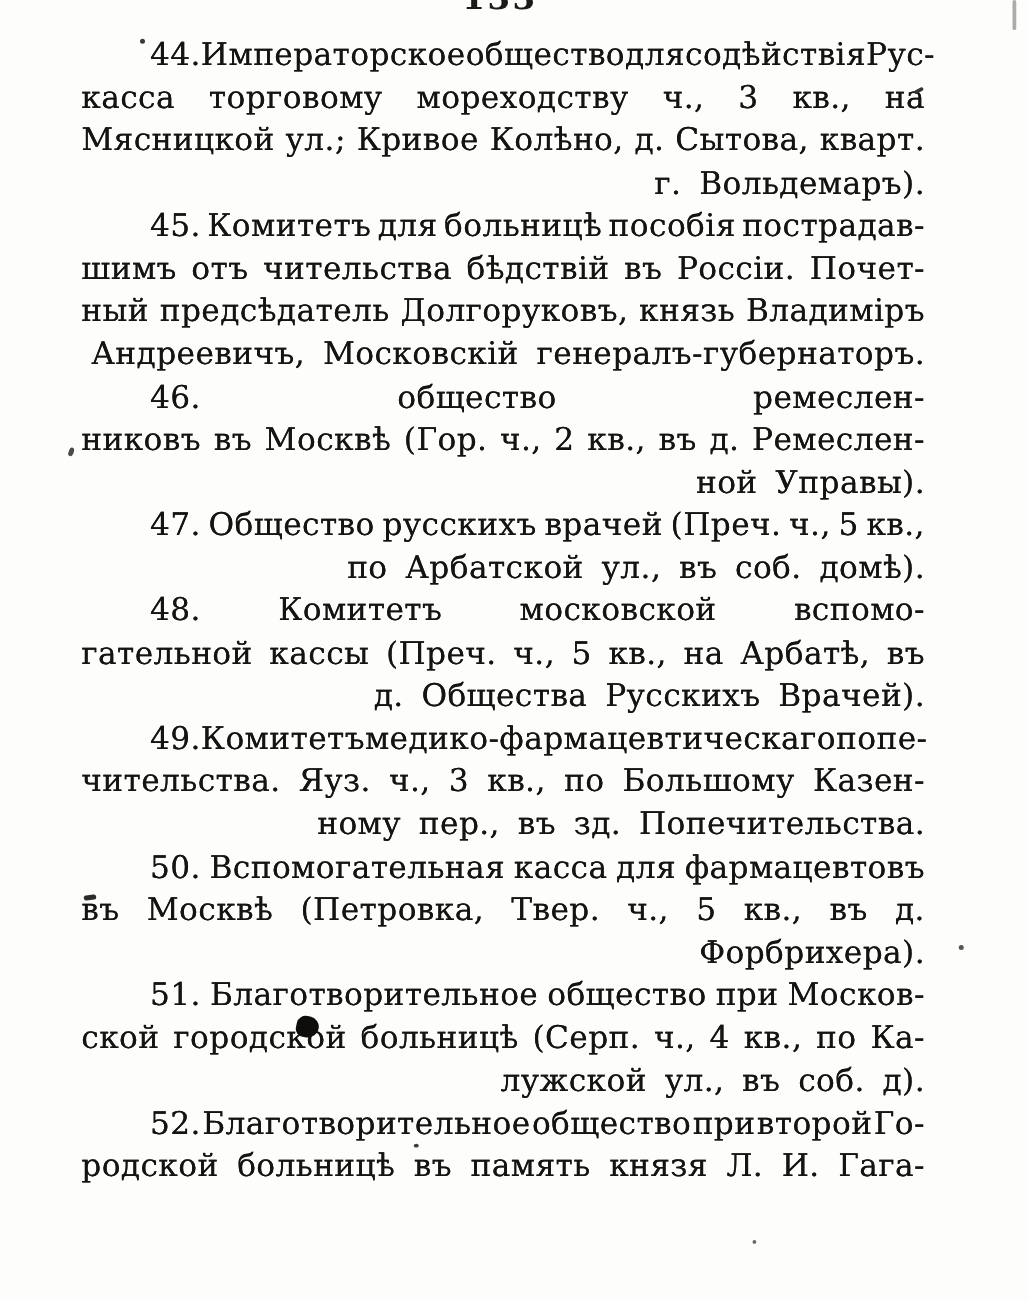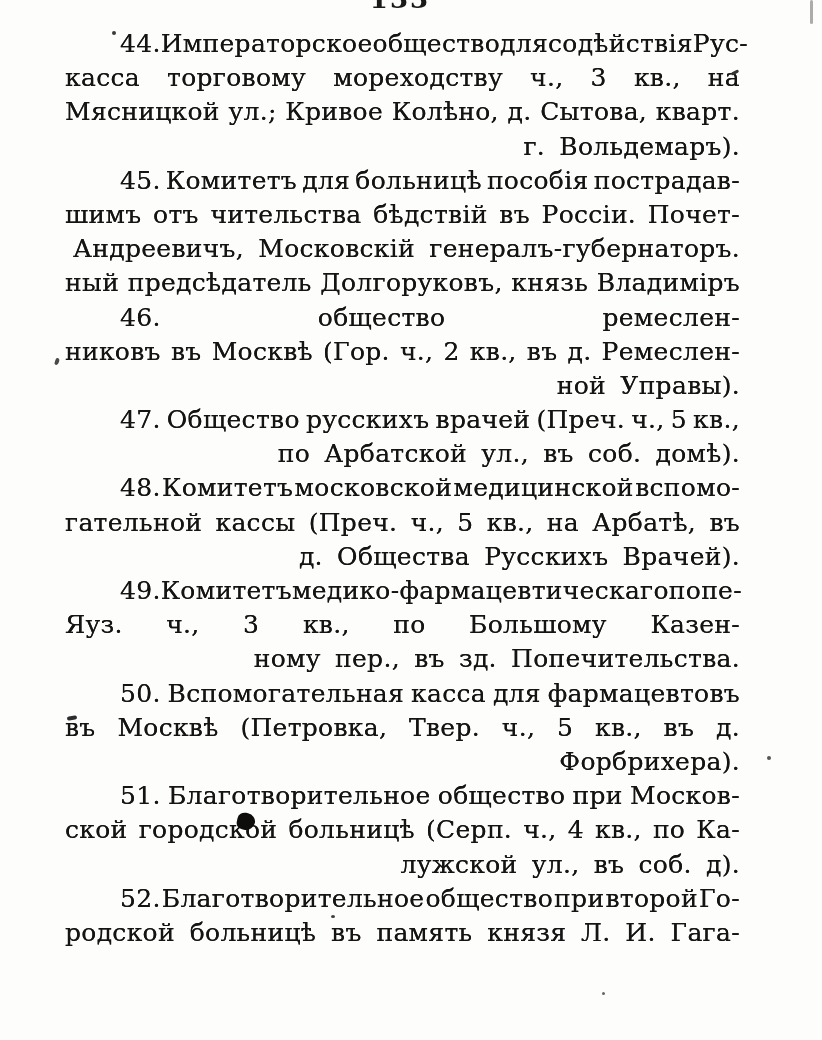--- a/index.html
+++ b/index.html
@@ -68,40 +68,40 @@
   <div class="text-block" id="text-block">
       <div class="entry">
         <div class="line indent"><span>44.</span><span>Императорское</span><span>общество</span><span>для</span><span>содѣйствія</span><span>Рус-</span></div>
         <div class="line"><span>касса</span><span>торговому</span><span>мореходству</span><span>ч.,</span><span>3</span><span>кв.,</span><span>на</span></div>
         <div class="line"><span>Мясницкой</span><span>ул.;</span><span>Кривое</span><span>Колѣно,</span><span>д.</span><span>Сытова,</span><span>кварт.</span></div>
         <div class="line last">г. Вольдемаръ).</div>
       </div>
       <div class="entry">
         <div class="line indent"><span>45.</span><span>Комитетъ</span><span>для</span><span>больницѣ</span><span>пособія</span><span>пострадав-</span></div>
         <div class="line"><span>шимъ</span><span>отъ</span><span>чительства</span><span>бѣдствій</span><span>въ</span><span>Россіи.</span><span>Почет-</span></div>
+        <div class="line"><span>ный</span><span>предсѣдатель</span><span>Долгоруковъ,</span><span>князь</span><span>Владиміръ</span></div>
         <div class="line last">Андреевичъ, Московскій генералъ-губернаторъ.</div>
-        <div class="line"><span>ный</span><span>предсѣдатель</span><span>Долгоруковъ,</span><span>князь</span><span>Владиміръ</span></div>
       </div>
       <div class="entry">
         <div class="line indent"><span>46.</span><span>общество</span><span>ремеслен-</span></div>
         <div class="line"><span>никовъ</span><span>въ</span><span>Москвѣ</span><span>(Гор.</span><span>ч.,</span><span>2</span><span>кв.,</span><span>въ</span><span>д.</span><span>Ремеслен-</span></div>
         <div class="line last">ной Управы).</div>
       </div>
       <div class="entry">
         <div class="line indent"><span>47.</span><span>Общество</span><span>русскихъ</span><span>врачей</span><span>(Преч.</span><span>ч.,</span><span>5</span><span>кв.,</span></div>
         <div class="line last">по Арбатской ул., въ соб. домѣ).</div>
       </div>
       <div class="entry">
-        <div class="line indent"><span>48.</span><span>Комитетъ</span><span>московской</span><span>медицинской</span><span>вспомо-</span></div>
+        <div class="line indent"><span>48.</span><span>Комитетъ</span><span>московской</span><span>вспомо-</span></div>
         <div class="line"><span>гательной</span><span>кассы</span><span>(Преч.</span><span>ч.,</span><span>5</span><span>кв.,</span><span>на</span><span>Арбатѣ,</span><span>въ</span></div>
         <div class="line last">д. Общества Русскихъ Врачей).</div>
       </div>
       <div class="entry">
         <div class="line indent"><span>49.</span><span>Комитетъ</span><span>медико-фармацевтическаго</span><span>попе-</span></div>
-        <div class="line"><span>Яуз.</span><span>ч.,</span><span>3</span><span>кв.,</span><span>по</span><span>Большому</span><span>Казен-</span></div>
+        <div class="line"><span>чительства.</span><span>Яуз.</span><span>ч.,</span><span>3</span><span>кв.,</span><span>по</span><span>Большому</span><span>Казен-</span></div>
         <div class="line last">ному пер., въ зд. Попечительства.</div>
       </div>
       <div class="entry">
         <div class="line indent"><span>50.</span><span>Вспомогательная</span><span>касса</span><span>для</span><span>фармацевтовъ</span></div>
         <div class="line"><span>въ</span><span>Москвѣ</span><span>(Петровка,</span><span>Твер.</span><span>ч.,</span><span>5</span><span>кв.,</span><span>въ</span><span>д.</span></div>
         <div class="line last">Форбрихера).</div>
       </div>
       <div class="entry">
         <div class="line indent"><span>51.</span><span>Благотворительное</span><span>общество</span><span>при</span><span>Москов-</span></div>
         <div class="line"><span>ской</span><span>городской</span><span>больницѣ</span><span>(Серп.</span><span>ч.,</span><span>4</span><span>кв.,</span><span>по</span><span>Ка-</span></div>

